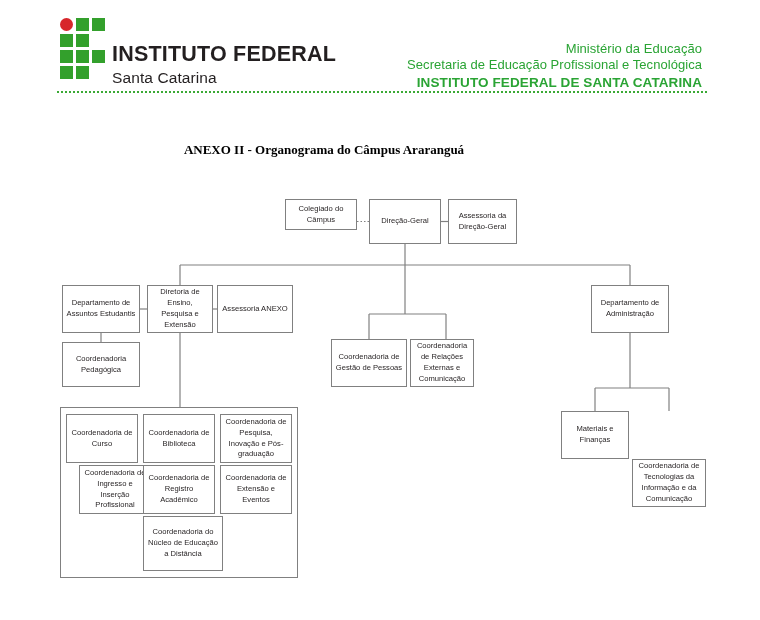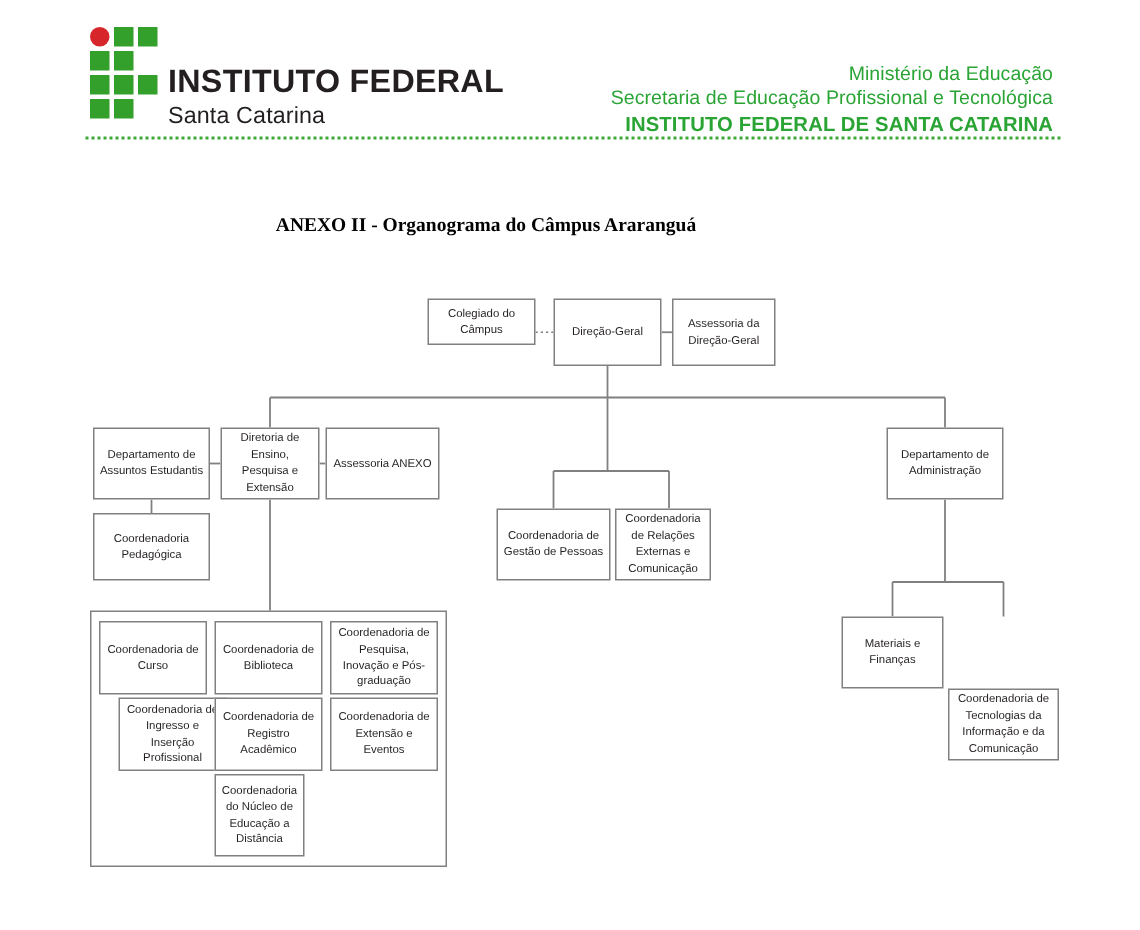--- a/index.html
+++ b/index.html
@@ -237,16 +237,16 @@
     </div>
     <div class="node" style="left: 66px; top: 465px; width: 72px; height: 49px; border-color: rgb(128, 128, 128); background: rgb(255, 255, 255); margin-left: 13px;">
       <span>Coordenadoria de Ingresso e Inserção Profissional</span>
     </div>
     <div class="node" style="left: 143px; top: 465px; width: 72px; height: 49px; border-color: rgb(128, 128, 128); background: rgb(255, 255, 255);">
       <span>Coordenadoria de Registro Acadêmico</span>
     </div>
     <div class="node" style="left: 220px; top: 465px; width: 72px; height: 49px; border-color: rgb(128, 128, 128); background: rgb(255, 255, 255);">
       <span>Coordenadoria de Extensão e Eventos</span>
     </div>
-    <div class="node" style="left: 143px; top: 516px; width: 60px; height: 55px; border-color: rgb(128, 128, 128); background: rgb(255, 255, 255);">
+    <div class="node" style="left: 143px; top: 516px; width: 80px; height: 55px; border-color: rgb(128, 128, 128); background: rgb(255, 255, 255);">
       <span>Coordenadoria do Núcleo de Educação a Distância</span>
     </div>
   </div>
 
 </body></html>

